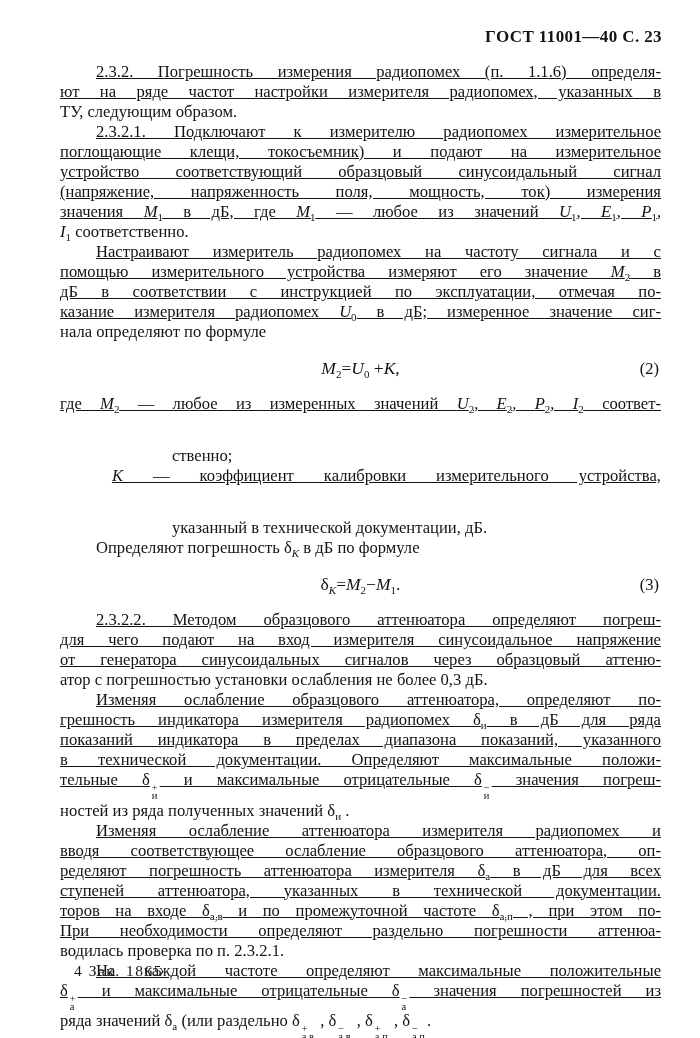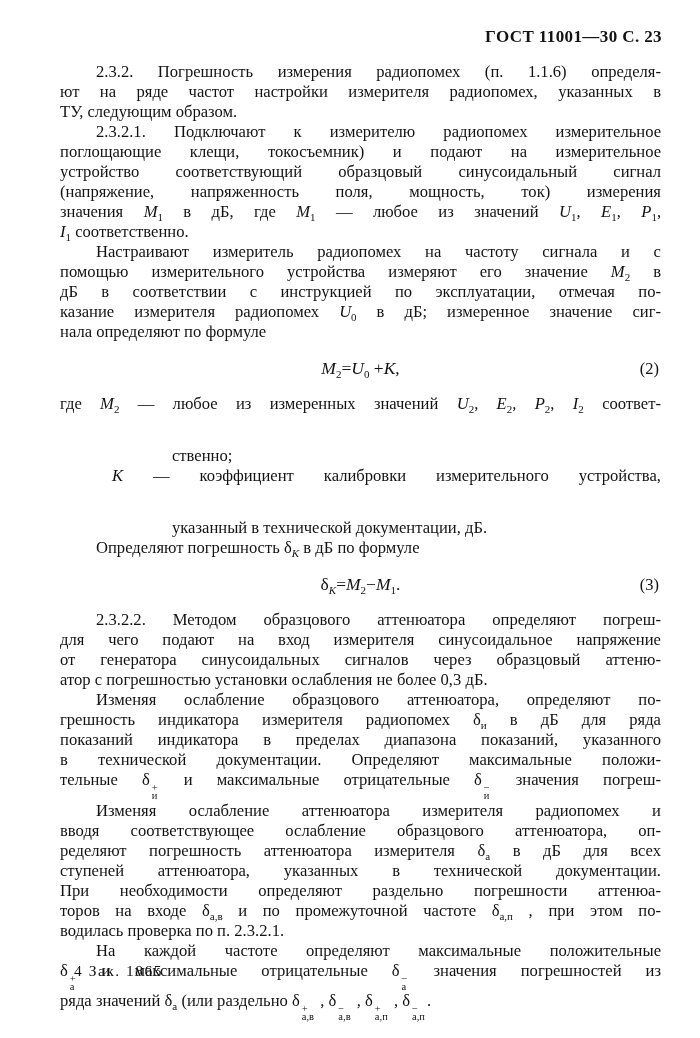--- a/index.html
+++ b/index.html
@@ -11,21 +11,21 @@
   .hdr{
     position:absolute;top:27px;right:38px;font-size:17px;font-weight:bold;
     white-space:nowrap;letter-spacing:.4px;
   }
   .btext{
     position:absolute;top:62px;left:60px;width:601px;
     font-size:16.6px;line-height:20px;
   }
   .line{min-height:20px;}
   .ind{text-indent:36px;}
-  .just{text-align:justify;text-align-last:justify;}
+  .just{text-align:justify;text-align-last:justify;text-decoration:underline;}
   .p52{padding-left:52px;}
   .p112{padding-left:112px;margin-top:32px;}
   sub,sup{font-size:11px;line-height:0;}
   sub{vertical-align:-4px;}
   i{font-style:italic;}
   .formula{position:relative;text-align:center;margin:16px 0;font-size:17.5px;}
   .formula .fnum{position:absolute;right:2px;top:1px;font-size:16.5px;}
   .stk{
     display:inline-flex;flex-direction:column;align-items:flex-start;
     justify-content:center;vertical-align:-6px;font-size:10.5px;
@@ -33,21 +33,21 @@
   }
   .ftr{
     position:absolute;left:74px;top:962px;font-size:15.5px;
     letter-spacing:1.5px;white-space:nowrap;font-family:Liberation Serif, serif;
   }
 </style>
 </head>
 <body>
 
 <div class="page">
-  <div class="hdr">ГОСТ 11001—30 С. 23</div>
+  <div class="hdr">ГОСТ 11001—40 С. 23</div>
   <div class="btext">
       <div class="line ind just">2.3.2. Погрешность измерения радиопомех (п. 1.1.6) определя-</div>
       <div class="line just">ют на ряде частот настройки измерителя радиопомех, указанных в</div>
       <div class="line">ТУ, следующим образом.</div>
       <div class="line ind just">2.3.2.1. Подключают к измерителю радиопомех измерительное</div>
       <div class="line just">поглощающие клещи, токосъемник) и подают на измерительное</div>
       <div class="line just">устройство соответствующий образцовый синусоидальный сигнал</div>
       <div class="line just">(напряжение, напряженность поля, мощность, ток) измерения</div>
       <div class="line just">значения <i>M</i><sub>1</sub> в дБ, где <i>M</i><sub>1</sub> — любое из значений <i>U</i><sub>1</sub>, <i>E</i><sub>1</sub>, <i>P</i><sub>1</sub>,</div>
       <div class="line"><i>I</i><sub>1</sub> соответственно.</div>
@@ -71,26 +71,27 @@
       <div class="line just">грешность индикатора измерителя радиопомех δ<sub>и</sub> в дБ для ряда</div>
       <div class="line just">показаний индикатора в пределах диапазона показаний, указанного</div>
       <div class="line just">в технической документации. Определяют максимальные положи-</div>
       <div class="line just">тельные δ<span class="stk">
           <span>+</span>
           <span>и</span>
         </span> и максимальные отрицательные δ<span class="stk">
           <span>−</span>
           <span>и</span>
         </span> значения погреш-</div>
+      <div class="line">ностей из ряда полученных значений δ<sub>и</sub> .</div>
       <div class="line ind just">Изменяя ослабление аттенюатора измерителя радиопомех и</div>
       <div class="line just">вводя соответствующее ослабление образцового аттенюатора, оп-</div>
       <div class="line just">ределяют погрешность аттенюатора измерителя δ<sub>а</sub> в дБ для всех</div>
       <div class="line just">ступеней аттенюатора, указанных в технической документации.</div>
+      <div class="line just">торов на входе δ<sub>а,в</sub> и по промежуточной частоте δ<sub>а,п</sub> , при этом по-</div>
       <div class="line just">При необходимости определяют раздельно погрешности аттенюа-</div>
-      <div class="line just">торов на входе δ<sub>а,в</sub> и по промежуточной частоте δ<sub>а,п</sub> , при этом по-</div>
       <div class="line">водилась проверка по п. 2.3.2.1.</div>
       <div class="line ind just">На каждой частоте определяют максимальные положительные</div>
       <div class="line just">δ<span class="stk">
           <span>+</span>
           <span>а</span>
         </span> и максимальные отрицательные δ<span class="stk">
           <span>−</span>
           <span>а</span>
         </span> значения погрешностей из</div>
       <div class="line">ряда значений δ<sub>а</sub> (или раздельно δ<span class="stk">

